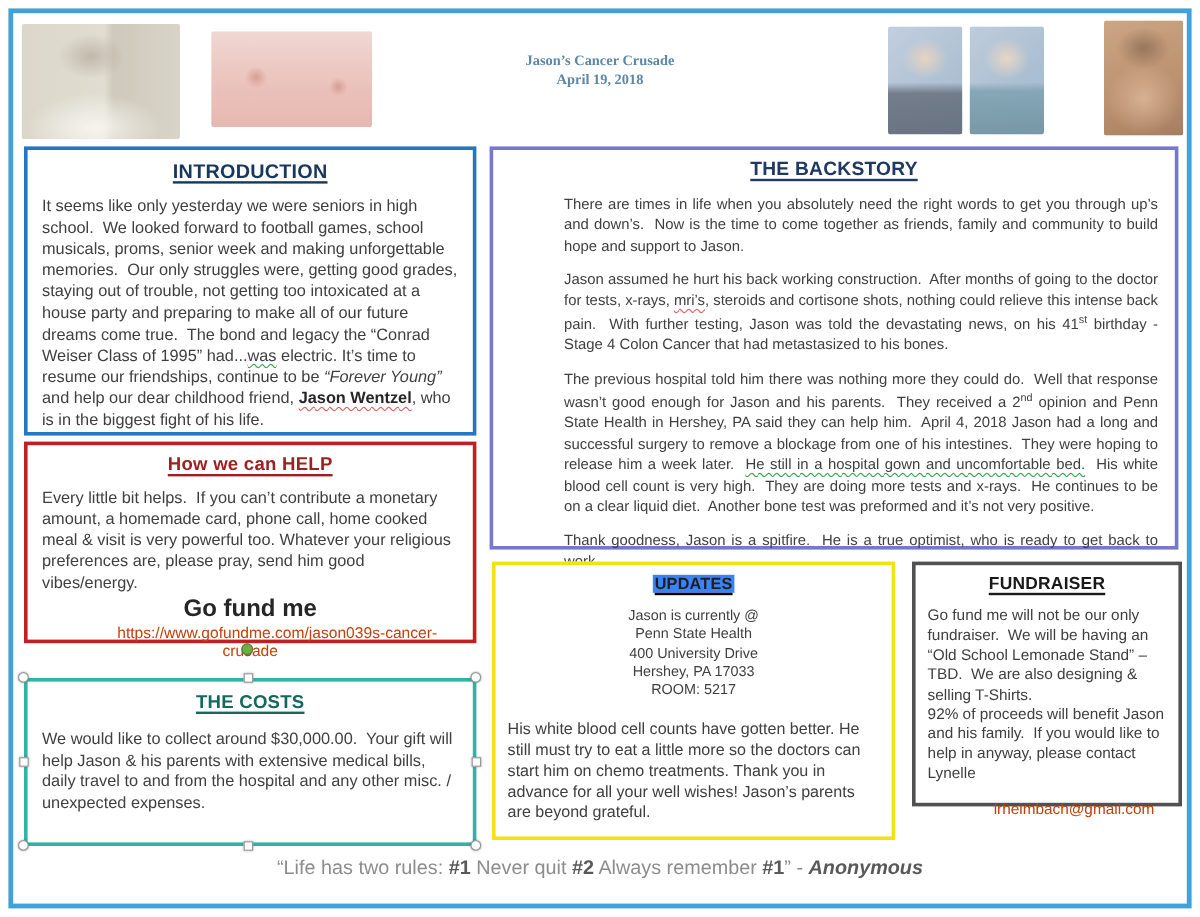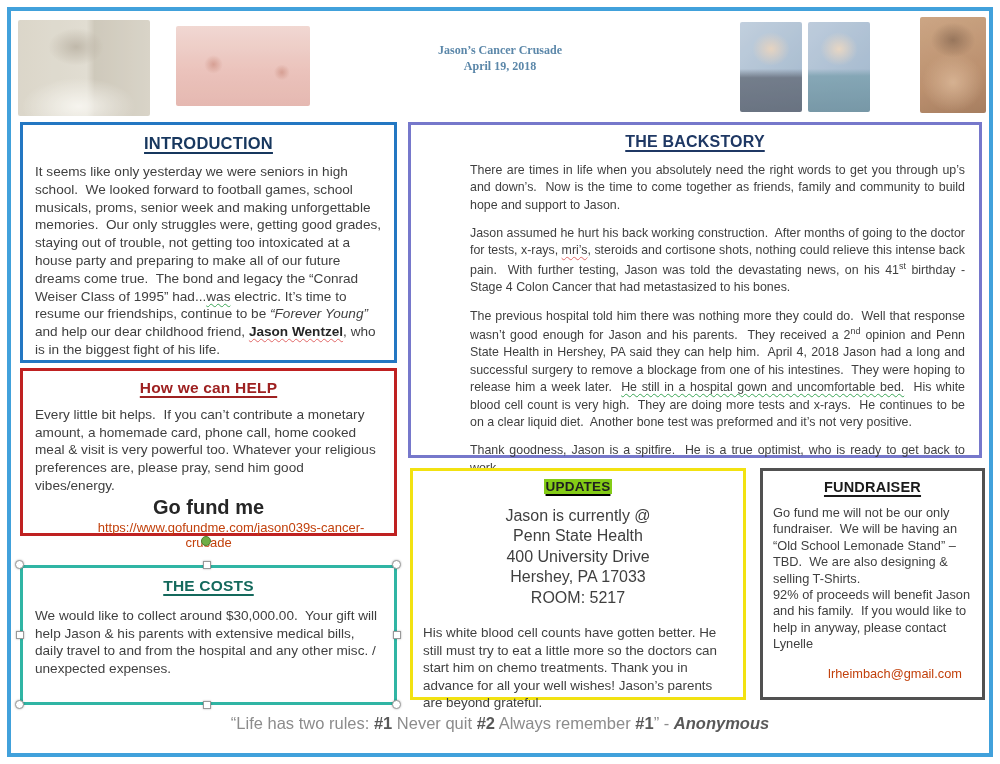--- a/index.html
+++ b/index.html
@@ -61,25 +61,25 @@
   .gofund-label { text-align:center; font-weight:bold; color:#262626; font-size:20px; margin-top:2px; }
   .gofund-link { text-align:center; font-size:13px; margin-top:1px; }
   a.doc-link { color:#c2410c; cursor:pointer;padding-left:45px; }
 
   .costs { left:20px; top:565px; width:377px; height:140px; border:3px solid #30b5a4; padding:9px 12px; }
   .costs h2 { color:#14695c; font-size:15.5px; margin-bottom:12px; }
   .costs .body-txt { font-size:13.6px; line-height:1.3; }
 
   .updates { left:410px; top:468px; width:336px; height:232px; border:3px solid #f2e211; padding:8px 10px; }
   .updates h2 { font-size:13.5px; margin-bottom:12px; }
-  .updates h2 span { background:#84cc16; color:#1f1f1f; padding:0 2px; }
-  .updates .addr { text-align:center; font-size:16px; line-height:1.28; color:#3f3f3f; }
+  .updates h2 span { background:#3b82f6; color:#1f1f1f; padding:0 2px; }
+  .updates .addr { text-align:center; font-size:12px; line-height:1.28; color:#3f3f3f; }
   .updates .body-txt { font-size:13.4px; line-height:1.3; margin-top:16px; }
 
-  .fundraiser { left:760px; top:468px; width:225px; height:232px; border:3px solid #515151; padding:8px 10px; }
+  .fundraiser { left:760px; top:468px; width:225px; height:204px; border:3px solid #515151; padding:8px 10px; }
   .fundraiser h2 { color:#1a1a1a; font-size:14.5px; margin-bottom:10px; }
   .fundraiser .body-txt { font-size:12.8px; line-height:1.28; }
   .fundraiser .email { text-align:center; margin-top:14px; font-size:12.8px; }
 
   .quote { position:absolute; left:0; top:714px; width:1000px; text-align:center;
     color:#8c8c8c; font-size:16.5px; }
   .quote b { color:#595959; }
   .quote .author { color:#595959; font-weight:bold; font-style:italic; }
 
   

